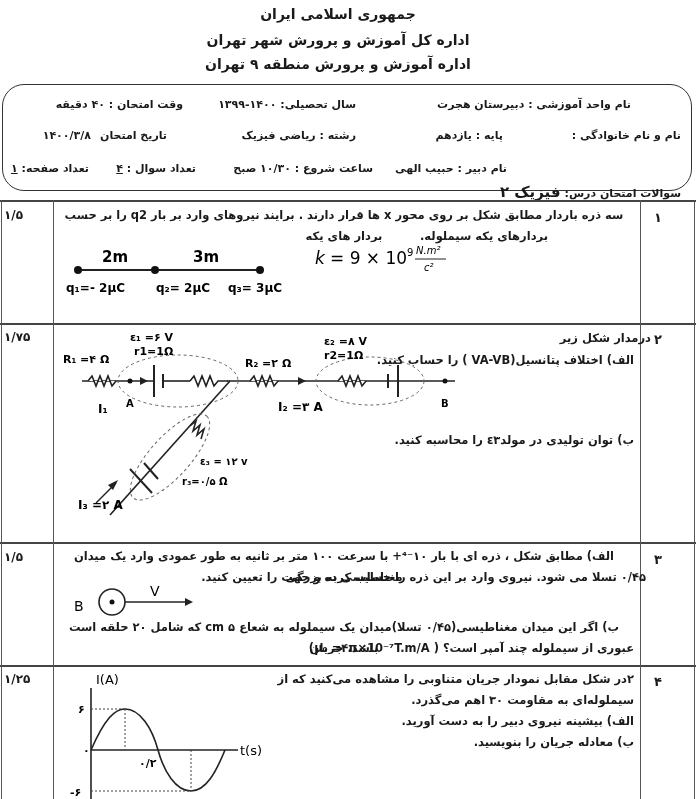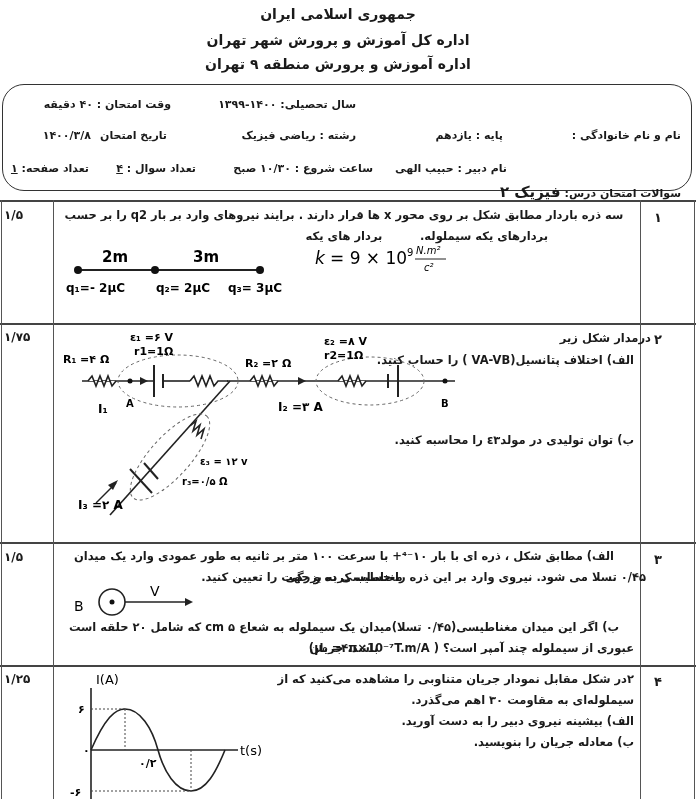--- a/index.html
+++ b/index.html
@@ -20,22 +20,23 @@
   svg text { font-family:"DejaVu Sans", sans-serif; }
 </style>
 </head>
 <body>
 
 <div class="title-line" style="top:6px">جمهوری اسلامی ایران</div>
 <div class="title-line" style="top:32px">اداره کل آموزش و پرورش شهر تهران</div>
 <div class="title-line" style="top:56px">اداره آموزش و پرورش منطقه ۹ تهران</div>
 
 <div class="header-box">
+  <div class="hf" style="right:60px;top:13px">نام واحد آموزشی : دبیرستان هجرت</div>
   <div class="hf" style="right:335px;top:13px">سال تحصیلی: ۱۴۰۰-۱۳۹۹</div>
-  <div class="hf" style="right:520px;top:13px">وقت امتحان : ۴۰ دقیقه</div>
+  <div class="hf" style="right:508px;top:13px">وقت امتحان : ۴۰ دقیقه</div>
 
   <div class="hf" style="right:10px;top:44px">نام و نام خانوادگی :</div>
   <div class="hf" style="right:188px;top:44px">پایه : یازدهم</div>
   <div class="hf" style="right:335px;top:44px">رشته : ریاضی فیزیک</div>
   <div class="hf" style="right:524px;top:44px">تاریخ امتحان</div>
   <div class="hf" style="right:600px;top:44px">۱۴۰۰/۳/۸</div>
 
   <div class="hf" style="right:10px;top:74px;display:flex;align-items:baseline;gap:4px">
     <span>سوالات امتحان درس:</span>
     <span class="big">فیزیک ۲</span>

